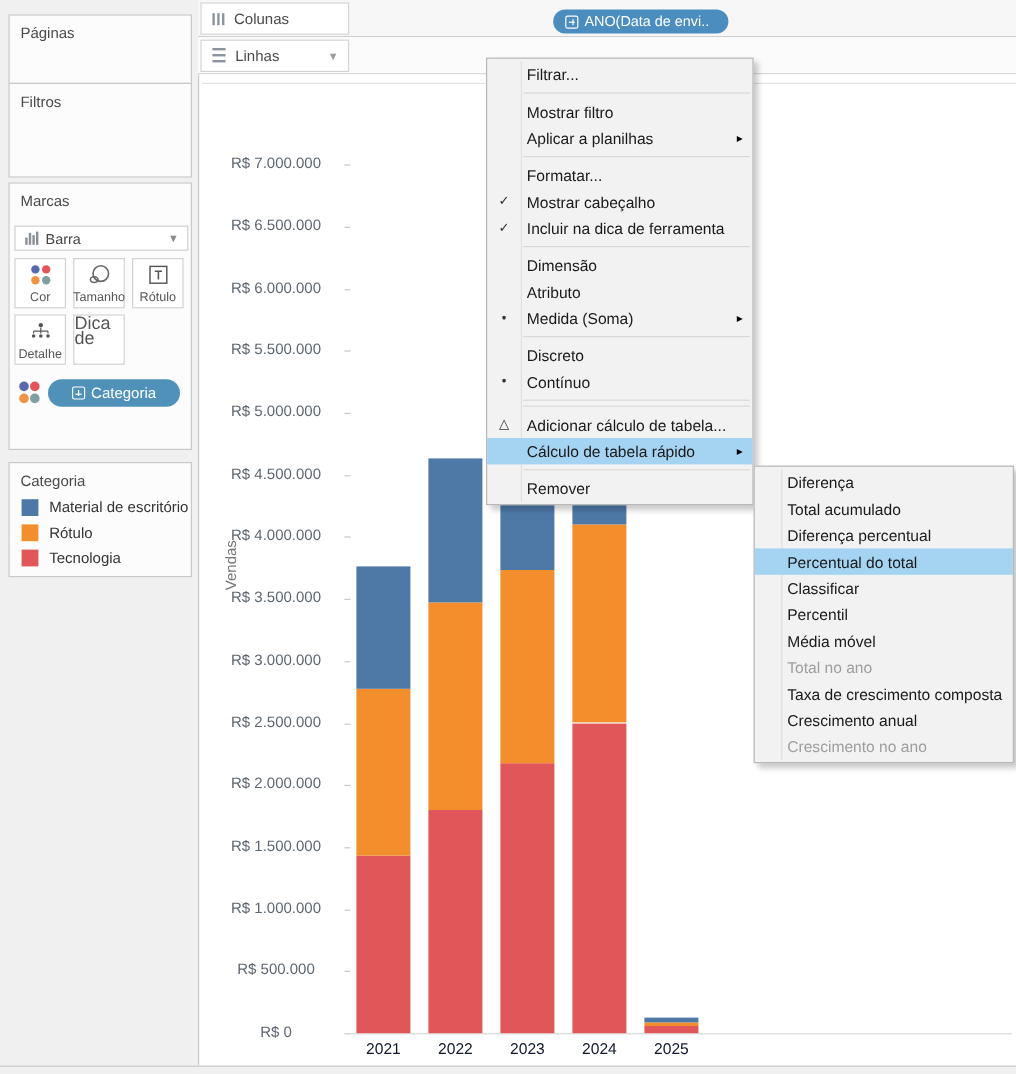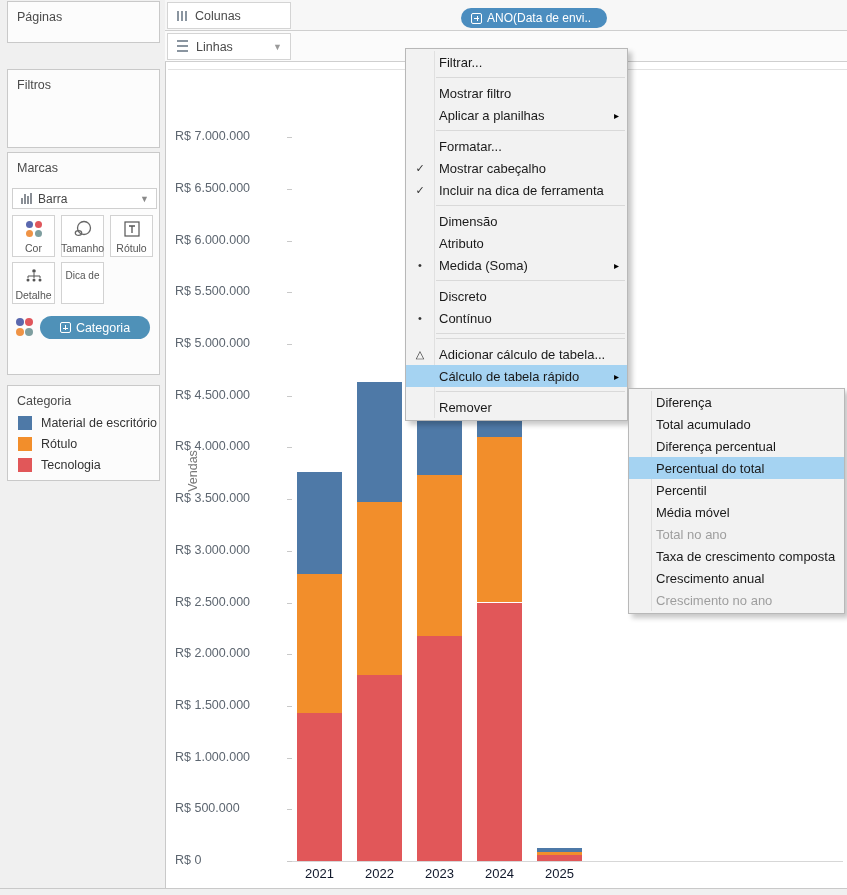--- a/index.html
+++ b/index.html
@@ -4,37 +4,37 @@
 <style>
   * { margin:0; padding:0; box-sizing:border-box; }
   html,body { width:847px; height:895px; font-family:"Liberation Sans", sans-serif; background:#fff; overflow:hidden; }
   .abs { position:absolute; }
   #stage { position:relative; width:847px; height:895px; background:#fff; }
 
   
   #sidebar { left:0; top:0; width:165px; height:888px; background:#f0f0f0; }
   .panel { position:absolute; background:#fcfcfc; border:1px solid #c9c9c9; }
   .panel-title { padding:8px 0 0 9px; font-size:12.5px; color:#4a4a4a; }
-  #panel-pages   { left:7px; top:1px;   width:153px; height:42px; }
+  #panel-pages   { left:7px; top:12px;   width:153px; height:58px; }
   #panel-filters { left:7px; top:69px;  width:153px; height:79px; }
   #panel-marks   { left:7px; top:152px; width:153px; height:223px; }
   #panel-legend  { left:7px; top:385px; width:153px; height:96px; }
 
   #mark-type { left:12px; top:188px; width:145px; height:21px; background:#fff; border:1px solid #cfcfcf;
                display:flex; align-items:center; font-size:12px; color:#444; }
   #mark-type .mt-icon { margin:0 6px 0 8px; display:flex; align-items:flex-end; gap:1px; }
   #mark-type .mt-icon i { width:2px; background:#8a8f96; display:block; }
   #mark-type .caret { margin-left:auto; margin-right:7px; color:#8a8a8a; font-size:9px; }
 
   .mark-btn { position:absolute; width:43px; height:42px; background:#fff; border:1px solid #d2d2d2;
               display:flex; flex-direction:column; align-items:center; justify-content:flex-end; padding-bottom:2px; }
   .mark-btn .mb-label { font-size:10.5px; color:#555; white-space:nowrap; }
   .mark-btn .mb-icon { flex:1; display:flex; align-items:center; justify-content:center; width:100%; }
   .mark-btn.two-line { justify-content:center; }
-  .mark-btn .mb-line { font-size:10px; color:#555; line-height:13px;margin-top:38px; }
+  .mark-btn .mb-line { font-size:15px; color:#555; line-height:13px;margin-top:38px; }
 
   .dots4 { display:grid; grid-template-columns:7px 7px; grid-gap:2px; }
   .dots4 i { width:7px; height:7px; border-radius:50%; display:block; }
 
   #marks-pill-dots { left:16px; top:318px; }
   #marks-pill { left:40px; top:316px; width:110px; height:23px; border-radius:12px;
                 display:flex; align-items:center; justify-content:center; gap:5px; color:#fff; font-size:12.5px; }
   .plusbox { width:11px; height:11px; border:1px solid #fff; border-radius:2px; position:relative; flex:0 0 11px; }
   .plusbox::before, .plusbox::after { content:""; position:absolute; background:#fff; }
   .plusbox::before { left:2px; right:2px; top:4.5px; height:1px; }
@@ -63,21 +63,21 @@
           border-radius:0 10px 10px 0; display:flex; align-items:center; justify-content:center;
           color:#fff; font-size:9px; }
 
   
   #worksheet { left:165px; top:62px; width:682px; height:826px; background:#fff; border-left:1px solid #c9c9c9; }
   #ws-topline { left:168px; top:69px; width:679px; height:1px; background:#e2e2e2; }
   #bottom-strip { left:0; top:888px; width:847px; height:7px; background:#f0f0f0; border-top:1px solid #c9c9c9; }
 
   
   #chart { left:0; top:0; width:847px; height:895px; z-index:1; pointer-events:none; }
-  .ytick-label { position:absolute; width:110px; text-align:left; font-size:12.5px; color:#5d6670; }
+  .ytick-label { position:absolute; width:110px; text-align:center; font-size:12.5px; color:#5d6670; }
   .ytick-dash  { position:absolute; width:5px; height:1px; background:#c9c9c9; }
   #axis-zero { position:absolute; left:292px; top:861px; width:551px; height:1px; background:#d7d7d7; }
   .bar-seg { position:absolute; width:45px; }
   .xtick-label { position:absolute; width:61px; text-align:center; font-size:13px; color:#0f172a; }
   #ylabel { position:absolute; left:163px; top:464px; width:60px; text-align:center; font-size:12.5px; color:#787878;
             transform:rotate(-90deg); }
 
   
   .menu { position:absolute; background:#f2f2f2; border:1px solid #b8b8b8; box-shadow:4px 4px 5px rgba(0,0,0,.22);
           padding:2px 0; z-index:20; }
@@ -372,20 +372,24 @@
       <div class="menu-item">
         <span class="mi-gutter"></span>
         <span class="mi-label">Diferença percentual</span>
       </div>
       <div class="menu-item hl">
         <span class="mi-gutter"></span>
         <span class="mi-label">Percentual do total</span>
       </div>
       <div class="menu-item">
         <span class="mi-gutter"></span>
+        <span class="mi-label">Classificar</span>
+      </div>
+      <div class="menu-item">
+        <span class="mi-gutter"></span>
         <span class="mi-label">Percentil</span>
       </div>
       <div class="menu-item">
         <span class="mi-gutter"></span>
         <span class="mi-label">Média móvel</span>
       </div>
       <div class="menu-item disabled">
         <span class="mi-gutter"></span>
         <span class="mi-label">Total no ano</span>
       </div>

